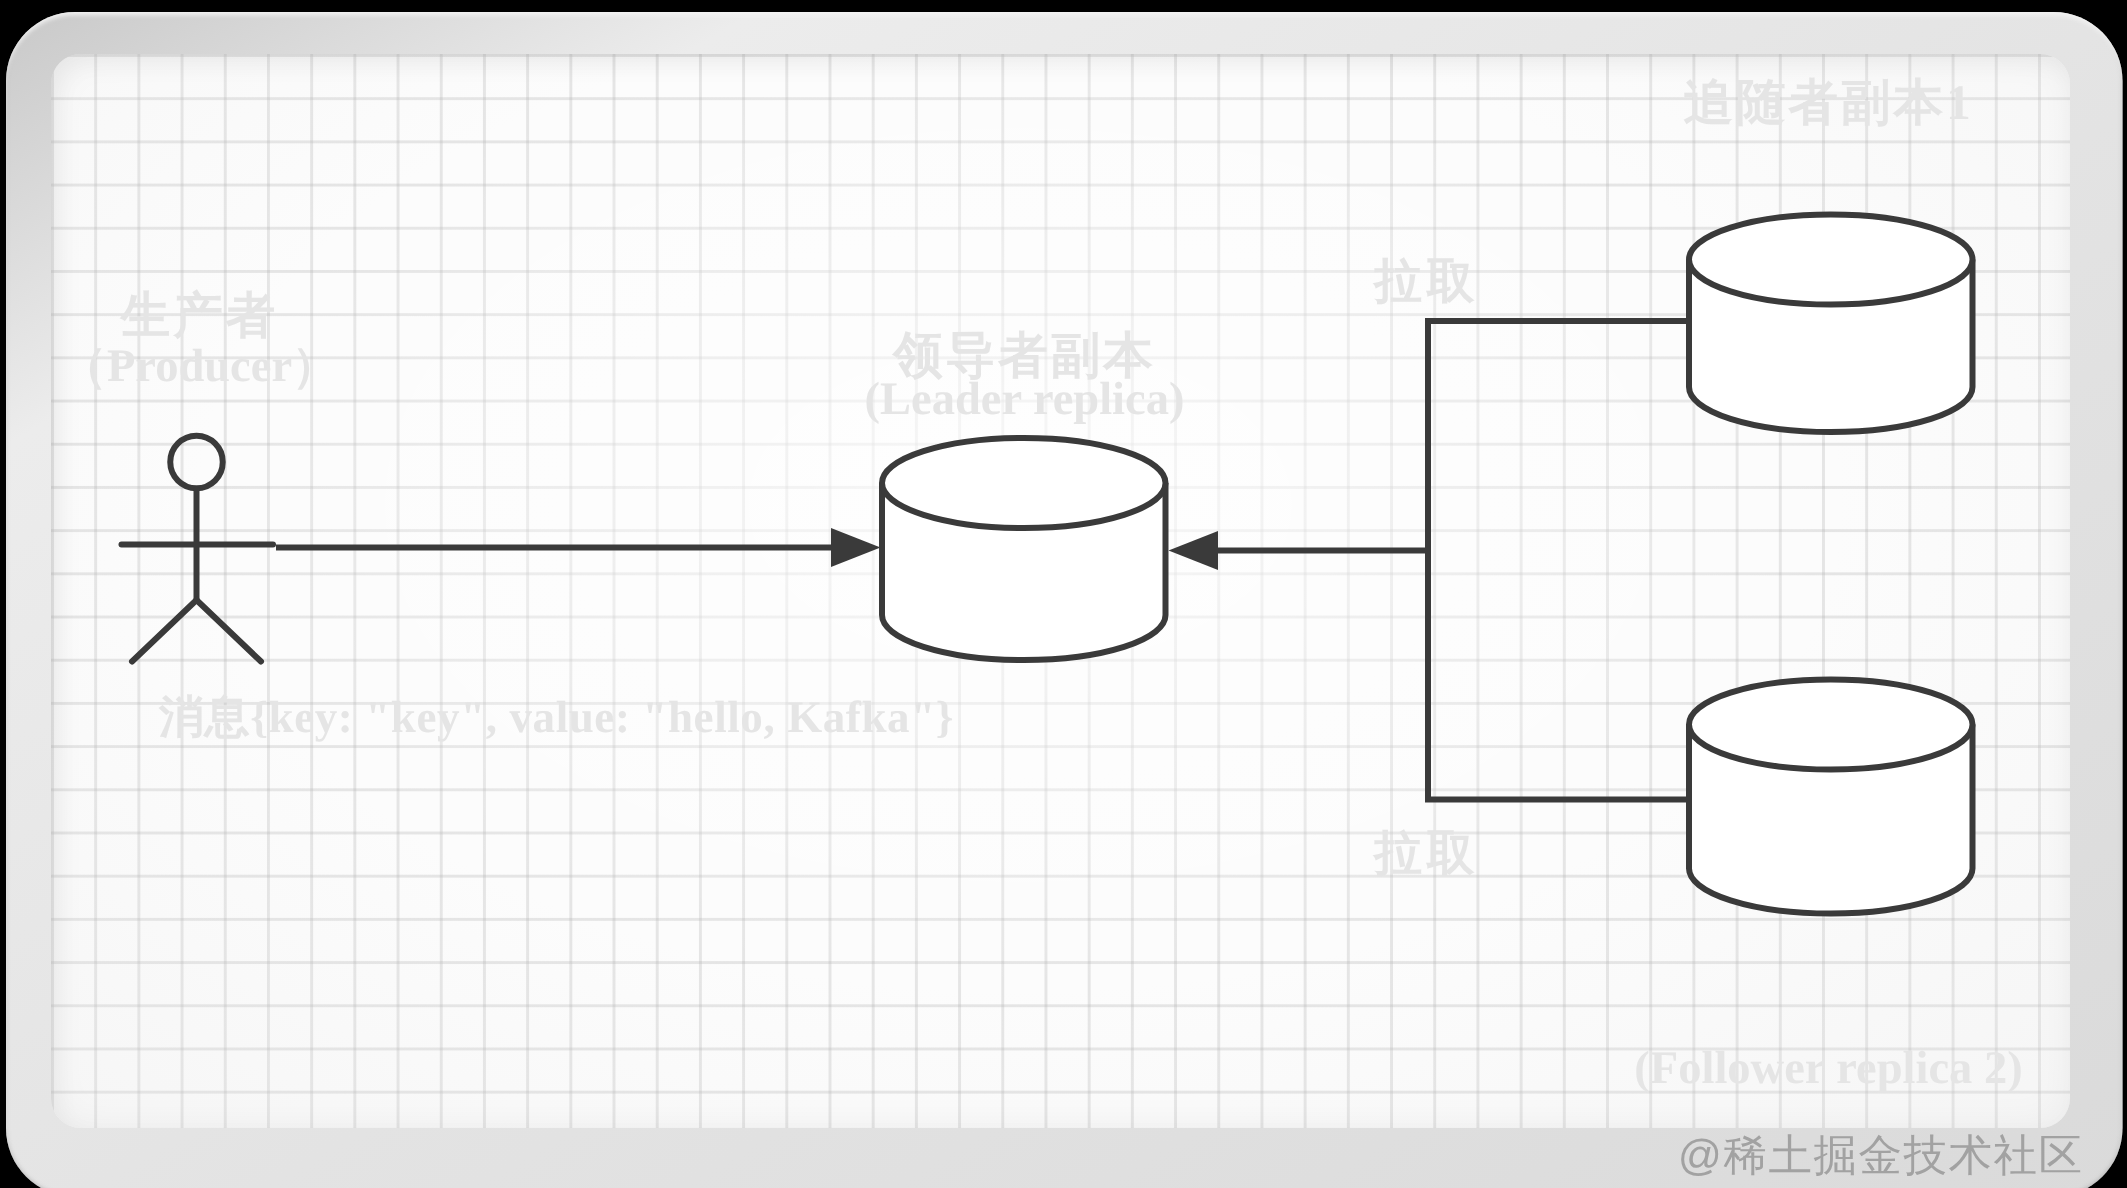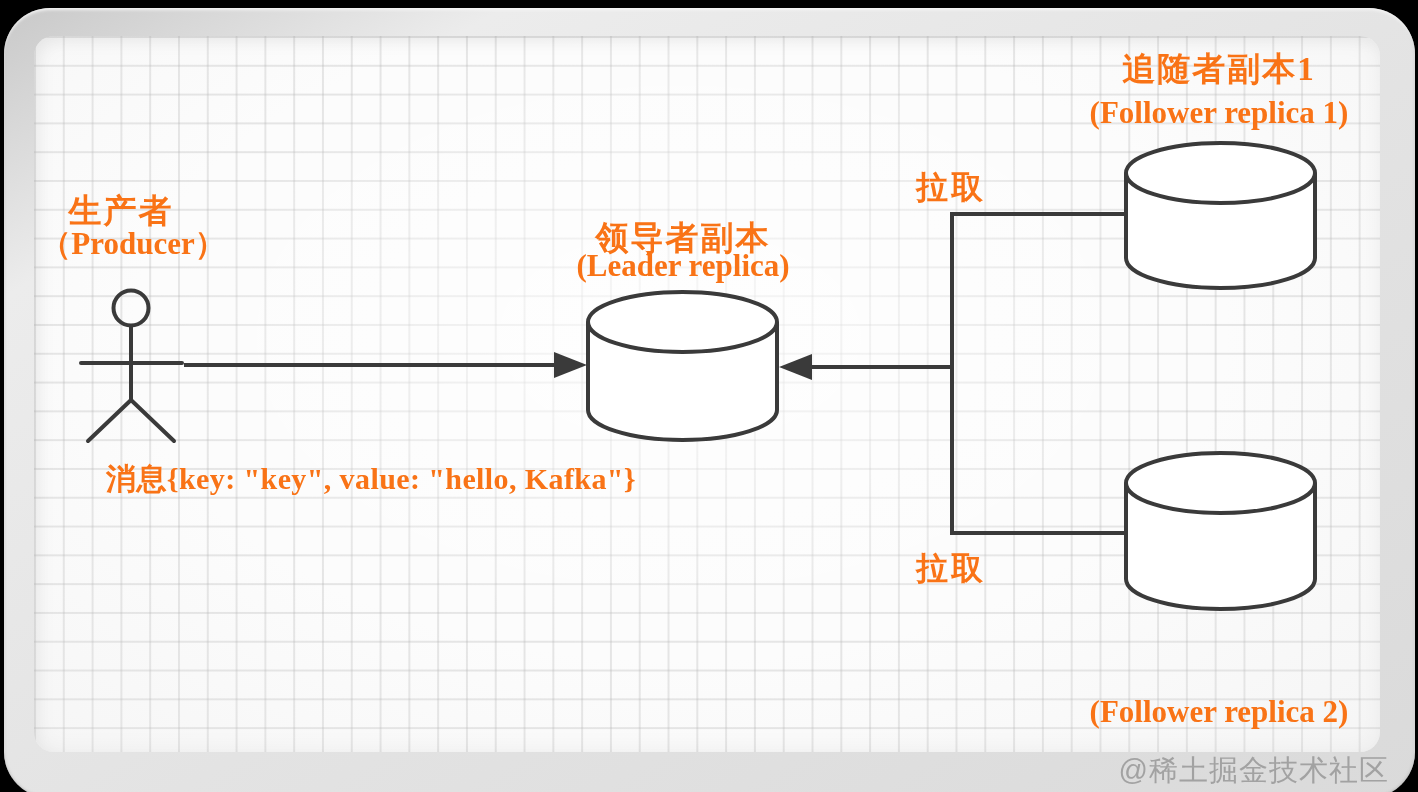--- a/index.html
+++ b/index.html
@@ -55,21 +55,21 @@
     left: 0;
     top: 0;
     width: 1418px;
     height: 792px;
     pointer-events: none;
   }
   .lbl {
     position: absolute;
     font-family: "Liberation Serif", serif;
     font-weight: bold;
-    color: #f97316;
+    color: #e5e5e5;
     white-space: nowrap;
     text-align: center;
     line-height: 1.1;
   }
   .lbl.zh   { font-size: 33px; letter-spacing: 2px; }
   .lbl.en   { font-size: 31px; letter-spacing: 0px; }
   .lbl.pull { font-size: 32px; letter-spacing: 3px; }
   .lbl.msg  { font-size: 30px; letter-spacing: 0.4px; }
   .watermark {
     position: absolute;
@@ -127,28 +127,27 @@
       <path d="M 1126 173 L 1126 258 A 94.5 30 0 0 0 1315 258 L 1315 173"></path>
       <ellipse cx="1220.5" cy="173" rx="94.5" ry="30"></ellipse>
     </g>
 
     <g stroke="#3a3a3a" stroke-width="4" fill="#ffffff">
       <path d="M 1126 483 L 1126 579 A 94.5 30 0 0 0 1315 579 L 1315 483"></path>
       <ellipse cx="1220.5" cy="483" rx="94.5" ry="30"></ellipse>
     </g>
   </svg>
 
-  <div class="lbl zh" style="left:16px;  width:210px; top:193px;">生产者</div>
+  <div class="lbl zh" style="left:28px;  width:210px; top:193px;">生产者</div>
   <div class="lbl en" style="left:28px;  width:210px; top:227px;">（Producer）</div>
 
   <div class="lbl zh" style="left:553px; width:260px; top:220px;">领导者副本</div>
   <div class="lbl en" style="left:553px; width:260px; top:249px;">(Leader replica)</div>
 
   <div class="lbl zh" style="left:1058px; width:322px; top:51px;">追随者副本1</div>
-  <div class="lbl en" style="left:1058px; width:322px; top:96px;">(Follower replica 1)</div>
 
   <div class="lbl en" style="left:1058px; width:322px; top:695px;">(Follower replica 2)</div>
 
   <div class="lbl pull" style="left:916px; top:170px;">拉取</div>
   <div class="lbl pull" style="left:916px; top:551px;">拉取</div>
 
   <div class="lbl msg" style="left:106px; top:462px;">消息{key: "key", value: "hello, Kafka"}</div>
 </div>
 
 </body></html>

